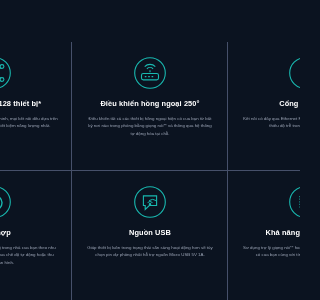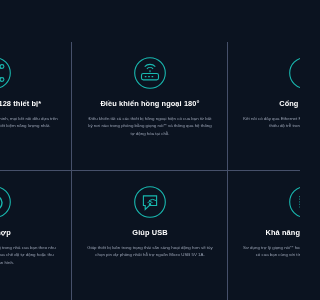--- a/index.html
+++ b/index.html
@@ -126,21 +126,21 @@
       <span class="feature-icon">
         <svg viewBox="0 0 34 34" fill="none" stroke="#19b9b0" stroke-width="1.1">
           <circle cx="17" cy="17" r="15.3"></circle>
           <rect x="8.5" y="17.5" width="17" height="6.4" rx="1.8"></rect>
           <path d="M11.8 20.7 h1.6 M15.2 20.7 h1.6 M18.6 20.7 h1.6" stroke-width="1.3"></path>
           <path d="M17 16.3 v-2.1" stroke-width="1.1"></path>
           <path d="M13.9 12.8 a4.4 4.4 0 0 1 6.2 0" stroke-width="1.1"></path>
           <path d="M11.7 10.6 a7.5 7.5 0 0 1 10.6 0" stroke-width="1.1"></path>
         </svg>
       </span>
-      <p class="feature-title">Điều khiển hồng ngoại 180°</p>
+      <p class="feature-title">Điều khiển hồng ngoại 250°</p>
       <p class="feature-desc">Điều khiển tất cả các thiết bị hồng ngoại hiện có của bạn từ bất kỳ nơi nào trong phòng bằng giọng nói** và thông qua hệ thống tự động hóa tại chỗ.</p>
     </div>
 
     <div class="feature-cell row-1 col-3">
       <span class="feature-icon">
         <svg viewBox="0 0 34 34" fill="none" stroke="#19b9b0" stroke-width="1.1">
           <circle cx="17" cy="17" r="15.3"></circle>
           <path d="M13.2 10.6 h7.6 v9.3 l-3.8 4.2 -3.8 -4.2 z" fill="#19b9b0" fill-opacity="0.55"></path>
           <path d="M15.1 10.6 v3.4 M17 10.6 v3.4 M18.9 10.6 v3.4"></path>
         </svg>
@@ -164,21 +164,21 @@
     <div class="feature-cell row-2 col-2">
       <span class="feature-icon">
         <svg viewBox="0 0 34 34" fill="none" stroke="#19b9b0" stroke-width="1.1">
           <circle cx="17" cy="17" r="15.3"></circle>
           <path d="M10.4 10.9 h13.2 v9.6 h-7.3 l-4.1 3.9 v-3.9 h-1.8 z"></path>
           <path d="M14.6 17.6 a3.6 3.6 0 0 1 4.9 0" stroke-width="1"></path>
           <path d="M16.1 15.6 a6.2 6.2 0 0 1 7.1 0" stroke-width="1"></path>
           <circle cx="17" cy="19.3" r="0.7" fill="#19b9b0"></circle>
         </svg>
       </span>
-      <p class="feature-title">Giúp USB</p>
+      <p class="feature-title">Nguồn USB</p>
       <p class="feature-desc">Giúp thiết bị luôn trong trạng thái sẵn sàng hoạt động hơn sẽ tùy chọn pin dự phòng nhất hỗ trợ nguồn Micro USB 5V 1A.</p>
     </div>
 
     <div class="feature-cell row-2 col-3">
       <span class="feature-icon">
         <svg viewBox="0 0 34 34" fill="none" stroke="#19b9b0" stroke-width="1.1">
           <circle cx="17" cy="17" r="15.3"></circle>
           <path d="M14.2 11.6 h7 M14.2 14.2 h7 M14.2 16.8 h7 M14.2 19.4 h7 M14.2 22 h7" stroke-width="1.2"></path>
           <path d="M11.4 11.6 h1.2 M11.4 14.2 h1.2 M11.4 16.8 h1.2 M11.4 19.4 h1.2 M11.4 22 h1.2" stroke-width="1.2"></path>
         </svg>

